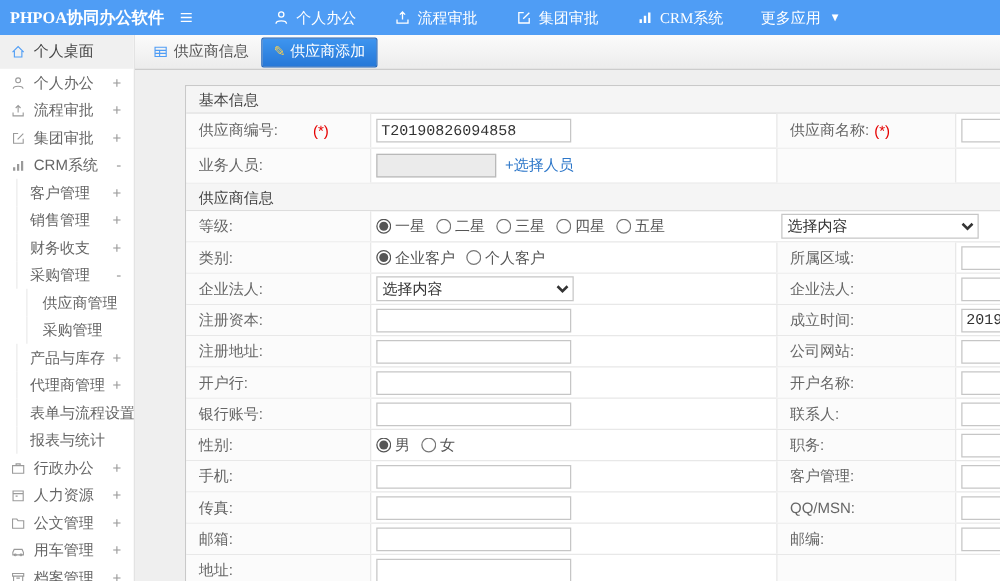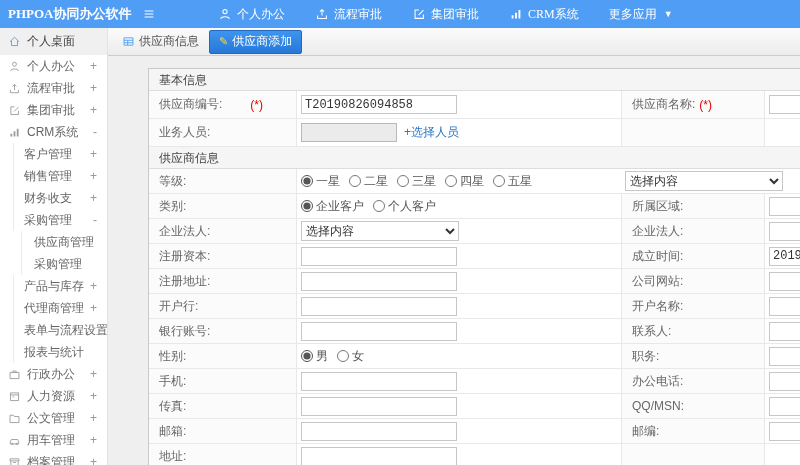--- a/index.html
+++ b/index.html
@@ -441,21 +441,21 @@
         </div>
 
         <div class="frow reg">
           <div class="lcell">
               <span>手机:</span>
             </div>
           <div class="fcell">
               <input class="txt" style="">
             </div>
           <div class="rlab">
-              <span>办公电话:</span>
+              <span>客户管理:</span>
             </div>
           <div class="rfield">
               <input class="txt" style="">
             </div>
         </div>
 
         <div class="frow reg">
           <div class="lcell">
               <span>传真:</span>
             </div>

